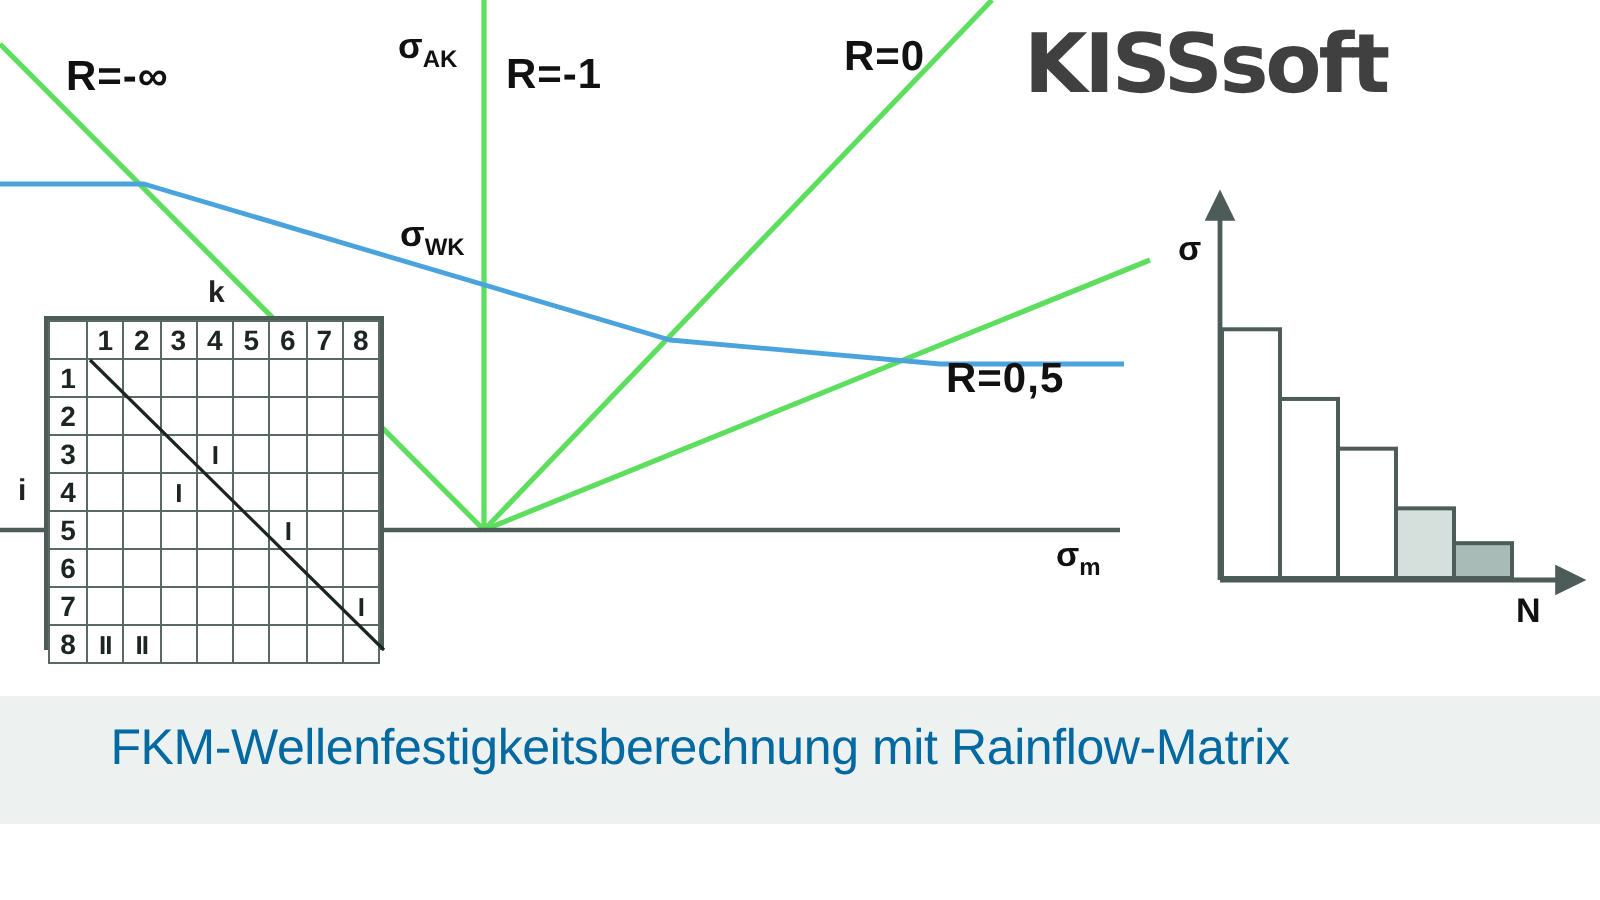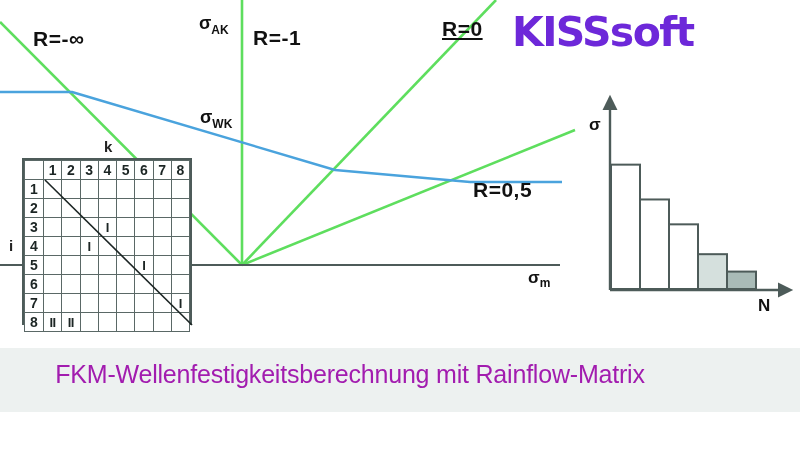--- a/index.html
+++ b/index.html
@@ -15,31 +15,31 @@
 
   
   #caption-band{
     position:absolute;left:0;top:348px;width:800px;height:64px;
     background:#edf1f0;
   }
   #caption-text{
     position:absolute;left:0;top:360px;width:700px;
     text-align:center;
     font-size:25px;
-    color:#a21caf;
+    color:#0369a1;
     font-family:"Liberation Sans", sans-serif;
     letter-spacing:-0.2px;
     white-space:nowrap;
   }
 
   
   #logo{
     position:absolute;left:512px;top:12px;
     font-size:41px;font-weight:bold;
-    color:#6d28d9;
+    color:#404040;
     font-family:"DejaVu Sans", sans-serif;
     letter-spacing:-1.6px;
     line-height:1;
   }
 
   
   .lbl{
     position:absolute;
     color:#111111;
     font-family:"Liberation Sans", sans-serif;
@@ -223,21 +223,21 @@
     </svg>
   </div>
 
   <span class="lbl mat" style="left:104px;top:139px;">k</span>
   <span class="lbl mat" style="left:9px;top:238px;">i</span>
 
   <span class="lbl r" style="left:33px;top:28px;">R=-∞</span>
 
   <span class="lbl r" style="left:253px;top:27px;">R=-1</span>
 
-  <span class="lbl r" style="left:442px;top:18px;text-decoration:underline;">R=0</span>
+  <span class="lbl r" style="left:422px;top:18px;">R=0</span>
 
   <span class="lbl r" style="left:473px;top:131px;margin-top:48px;">R=0,5</span>
 
   <span class="lbl sig" style="left:199px;top:14px;"><span>σ</span><sub>AK</sub></span>
 
   <span class="lbl sig" style="left:200px;top:108px;"><span>σ</span><sub>WK</sub></span>
 
   <span class="lbl axis" style="left:528px;top:269px;"><span>σ</span><sub style="font-size:12px;">m</sub></span>
 
   <svg class="layer" viewBox="0 0 800 450" preserveAspectRatio="none">

